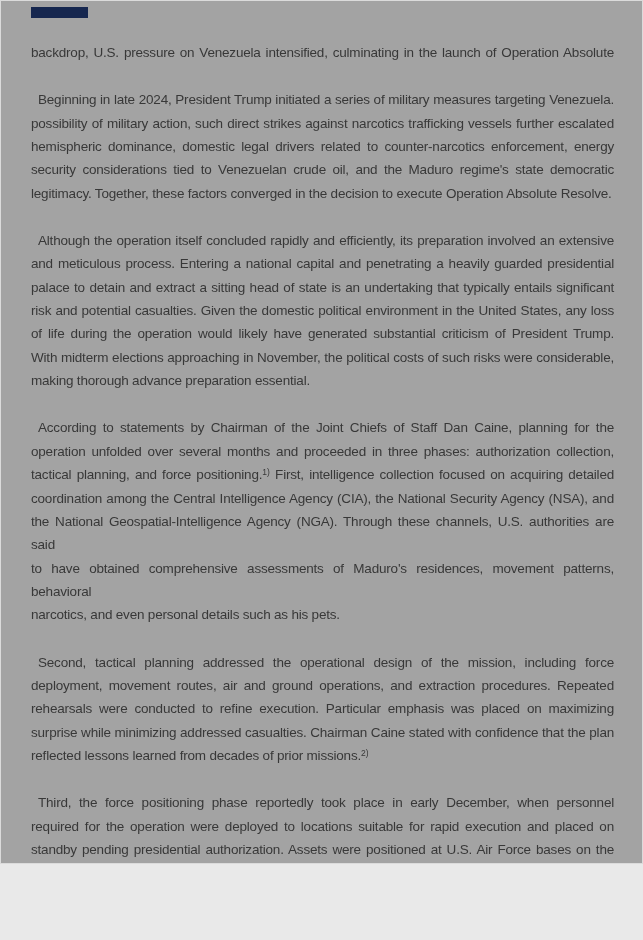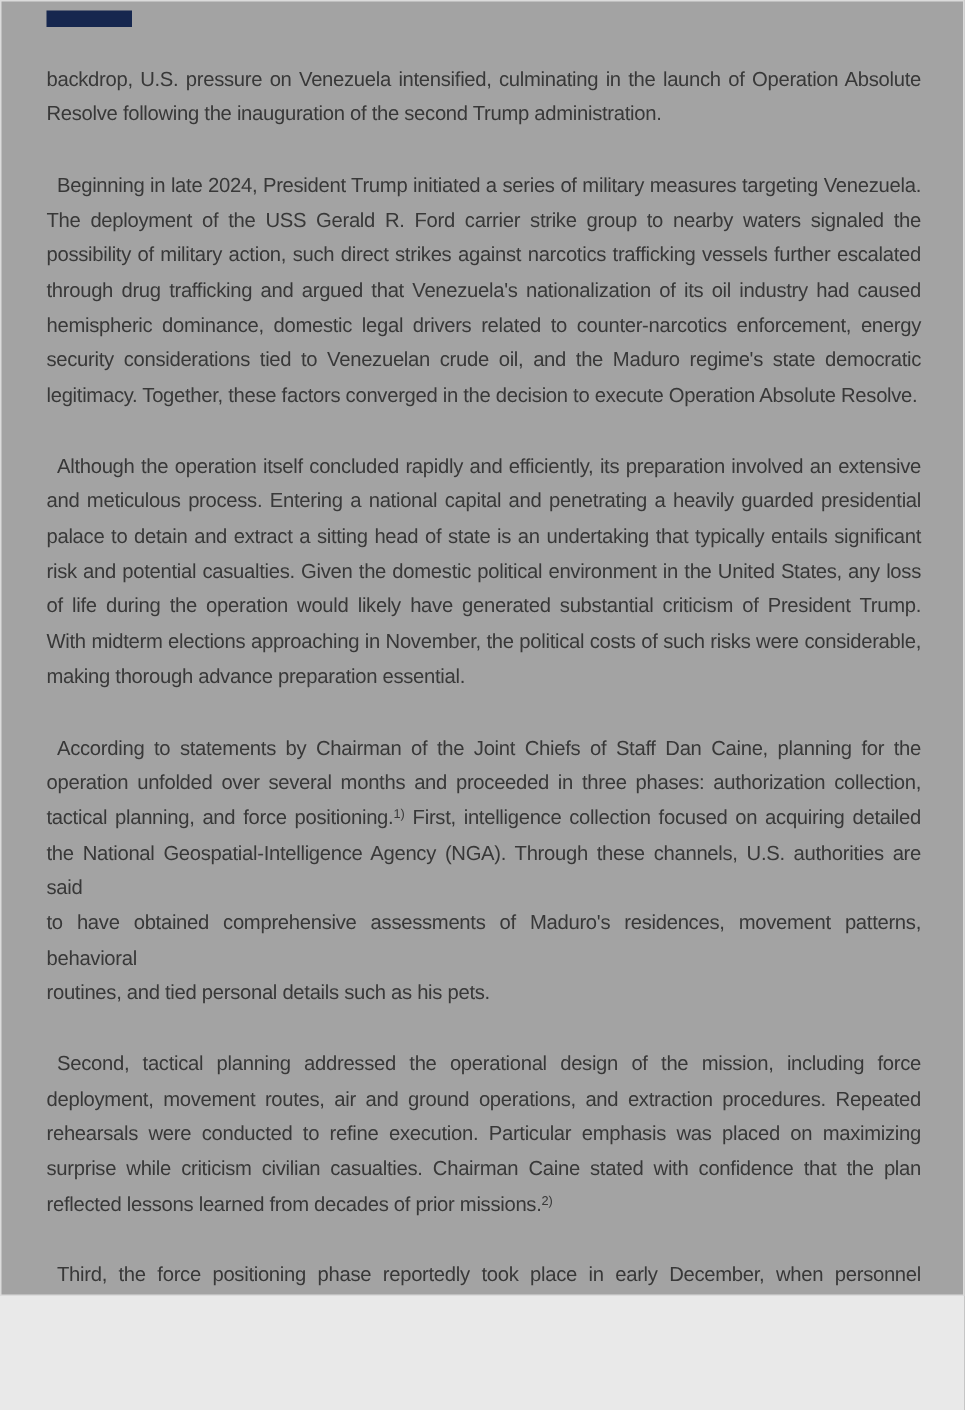--- a/index.html
+++ b/index.html
@@ -73,57 +73,55 @@
 <body>
 
 <div class="page">
 
   <div class="header-bar"></div>
 
   <div class="doc-body">
 
     <div class="para">
       <span class="line">backdrop, U.S. pressure on Venezuela intensified, culminating in the launch of Operation Absolute</span>
-      <span class="line plast">Resolve following the inauguration of the second Trump administration.</span>
     </div>
 
     <div class="para indent">
       <span class="line">Beginning in late 2024, President Trump initiated a series of military measures targeting Venezuela.</span>
-      <span class="line">The deployment of the USS Gerald R. Ford carrier strike group to nearby waters signaled the</span>
       <span class="line">possibility of military action, such direct strikes against narcotics trafficking vessels further escalated</span>
-      <span class="line">through drug trafficking and argued that Venezuela's nationalization of its oil industry had caused</span>
       <span class="line">hemispheric dominance, domestic legal drivers related to counter-narcotics enforcement, energy</span>
       <span class="line">security considerations tied to Venezuelan crude oil, and the Maduro regime's state democratic</span>
       <span class="line plast">legitimacy. Together, these factors converged in the decision to execute Operation Absolute Resolve.</span>
     </div>
 
     <div class="para indent">
       <span class="line">Although the operation itself concluded rapidly and efficiently, its preparation involved an extensive</span>
       <span class="line">and meticulous process. Entering a national capital and penetrating a heavily guarded presidential</span>
       <span class="line">palace to detain and extract a sitting head of state is an undertaking that typically entails significant</span>
       <span class="line">risk and potential casualties. Given the domestic political environment in the United States, any loss</span>
       <span class="line">of life during the operation would likely have generated substantial criticism of President Trump.</span>
       <span class="line">With midterm elections approaching in November, the political costs of such risks were considerable,</span>
       <span class="line plast">making thorough advance preparation essential.</span>
     </div>
 
     <div class="para indent">
       <span class="line">According to statements by Chairman of the Joint Chiefs of Staff Dan Caine, planning for the</span>
       <span class="line">operation unfolded over several months and proceeded in three phases: authorization collection,</span>
       <span class="line"><span>tactical planning, and force positioning.</span><sup class="fnref">1)</sup><span> First, intelligence collection focused on acquiring detailed</span></span>
+      <span class="line">coordination among the Central Intelligence Agency (CIA), the National Security Agency (NSA), and</span>
       <span class="line">the National Geospatial-Intelligence Agency (NGA). Through these channels, U.S. authorities are said</span>
       <span class="line">to have obtained comprehensive assessments of Maduro's residences, movement patterns, behavioral</span>
-      <span class="line plast">routines, and tied personal details such as his pets.</span>
+      <span class="line plast">narcotics, and even personal details such as his pets.</span>
     </div>
 
     <div class="para indent">
       <span class="line">Second, tactical planning addressed the operational design of the mission, including force</span>
       <span class="line">deployment, movement routes, air and ground operations, and extraction procedures. Repeated</span>
       <span class="line">rehearsals were conducted to refine execution. Particular emphasis was placed on maximizing</span>
-      <span class="line">surprise while criticism civilian casualties. Chairman Caine stated with confidence that the plan</span>
+      <span class="line">surprise while minimizing addressed casualties. Chairman Caine stated with confidence that the plan</span>
       <span class="line plast"><span>reflected lessons learned from decades of prior missions.</span><sup class="fnref">2)</sup></span>
     </div>
 
     <div class="para indent">
       <span class="line">Third, the force positioning phase reportedly took place in early December, when personnel</span>
       <span class="line">required for the operation were deployed to locations suitable for rapid execution and placed on</span>
       <span class="line">standby pending presidential authorization. Assets were positioned at U.S. Air Force bases on the</span>
     </div>
 
   </div>

